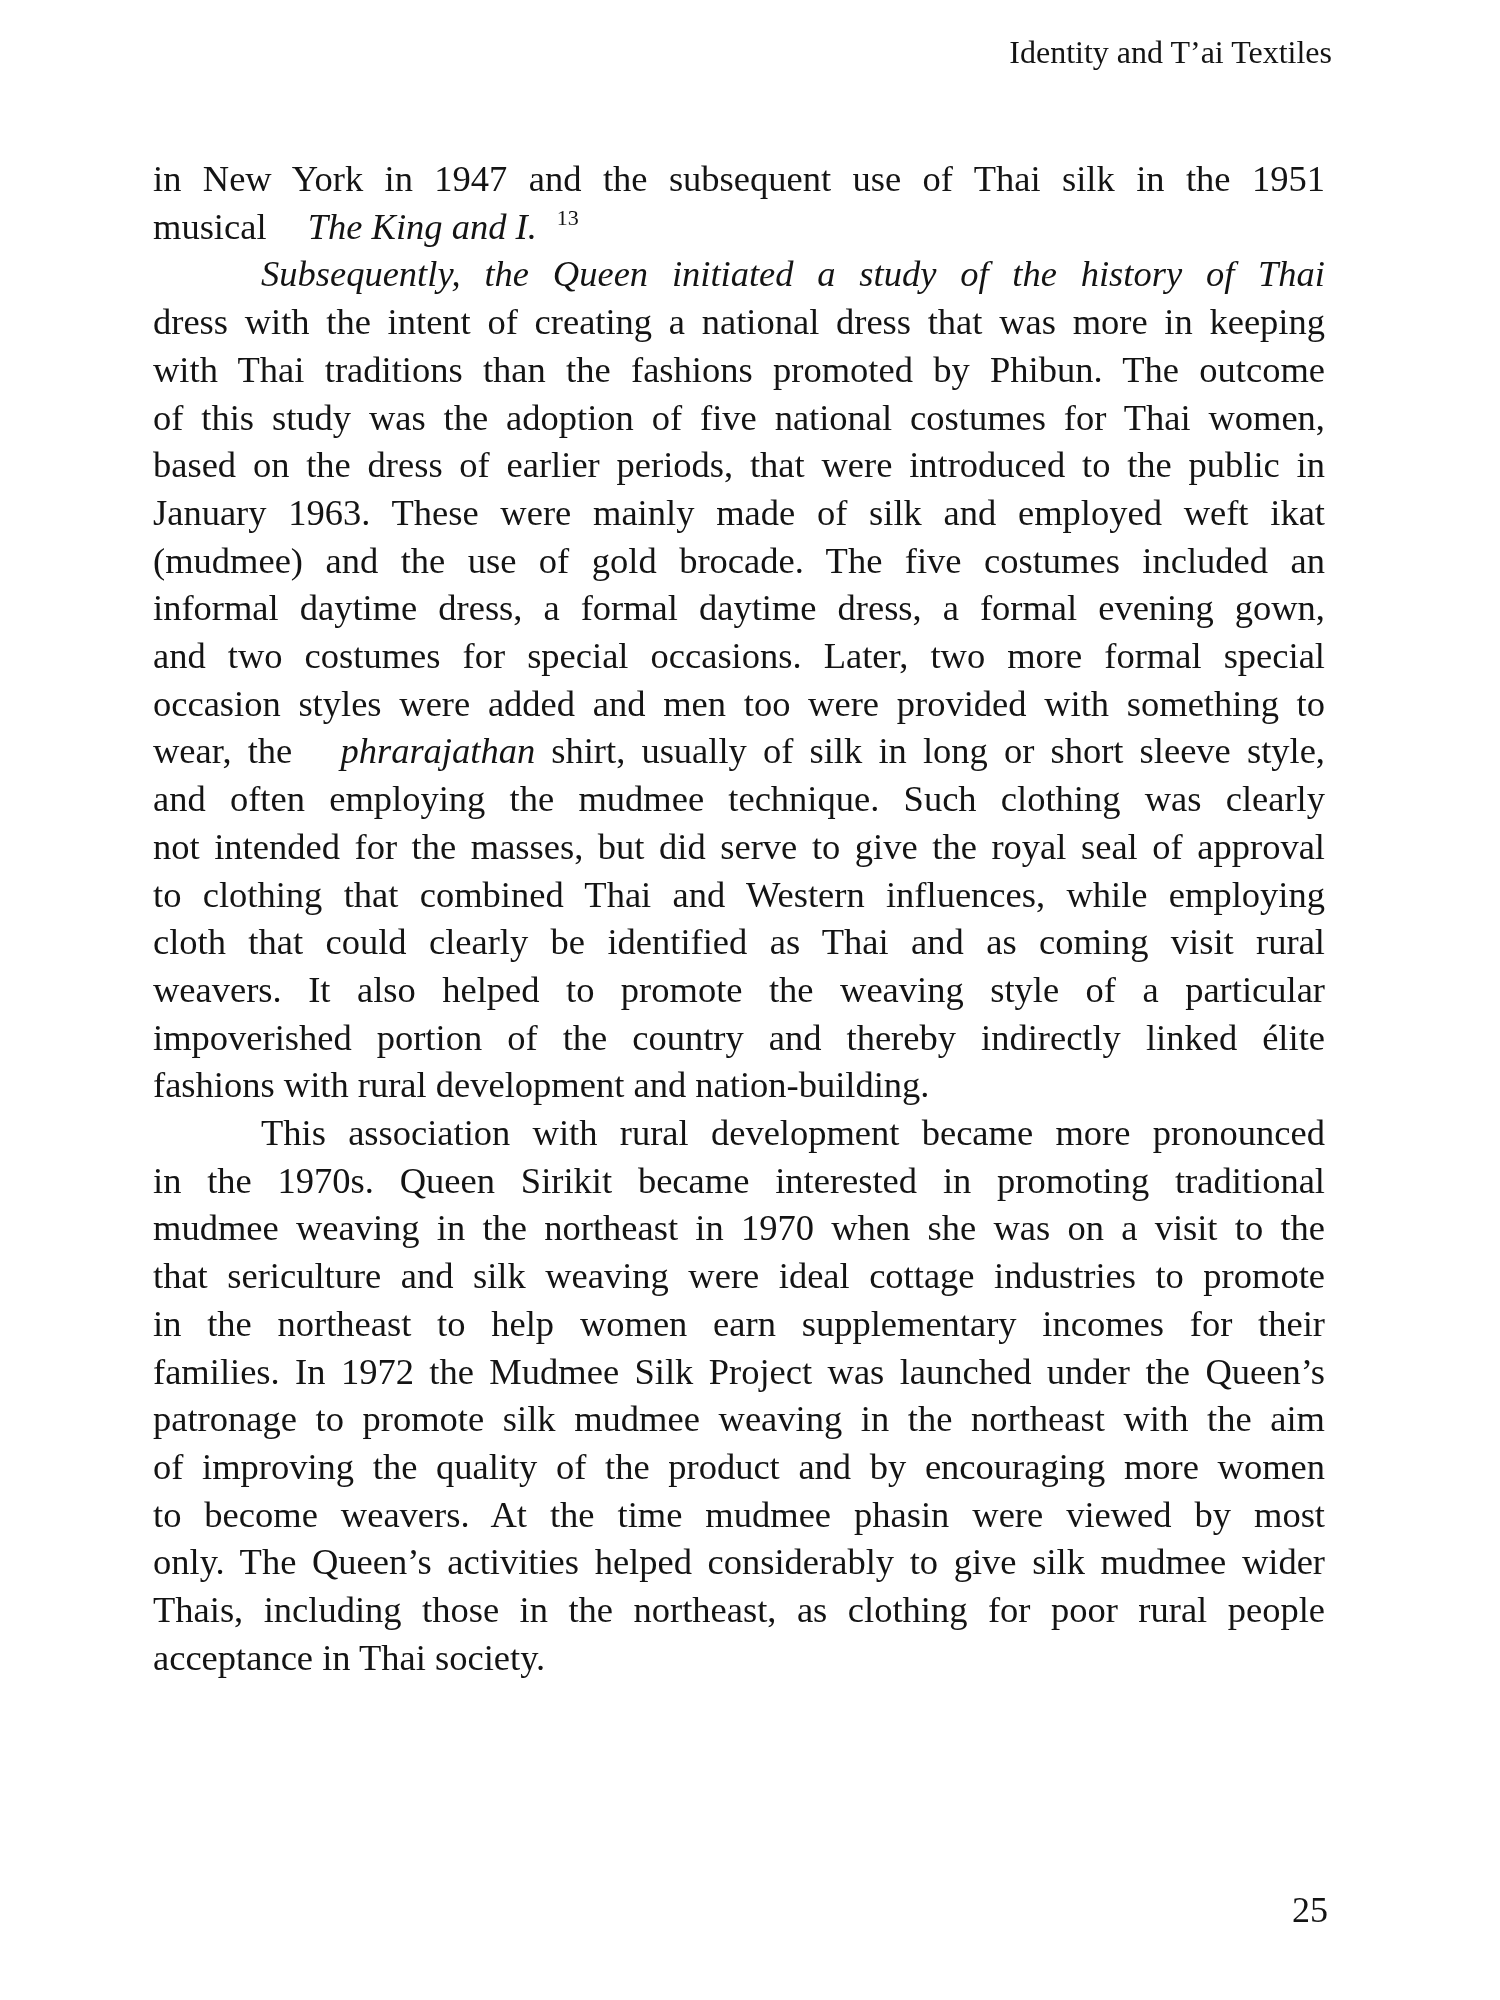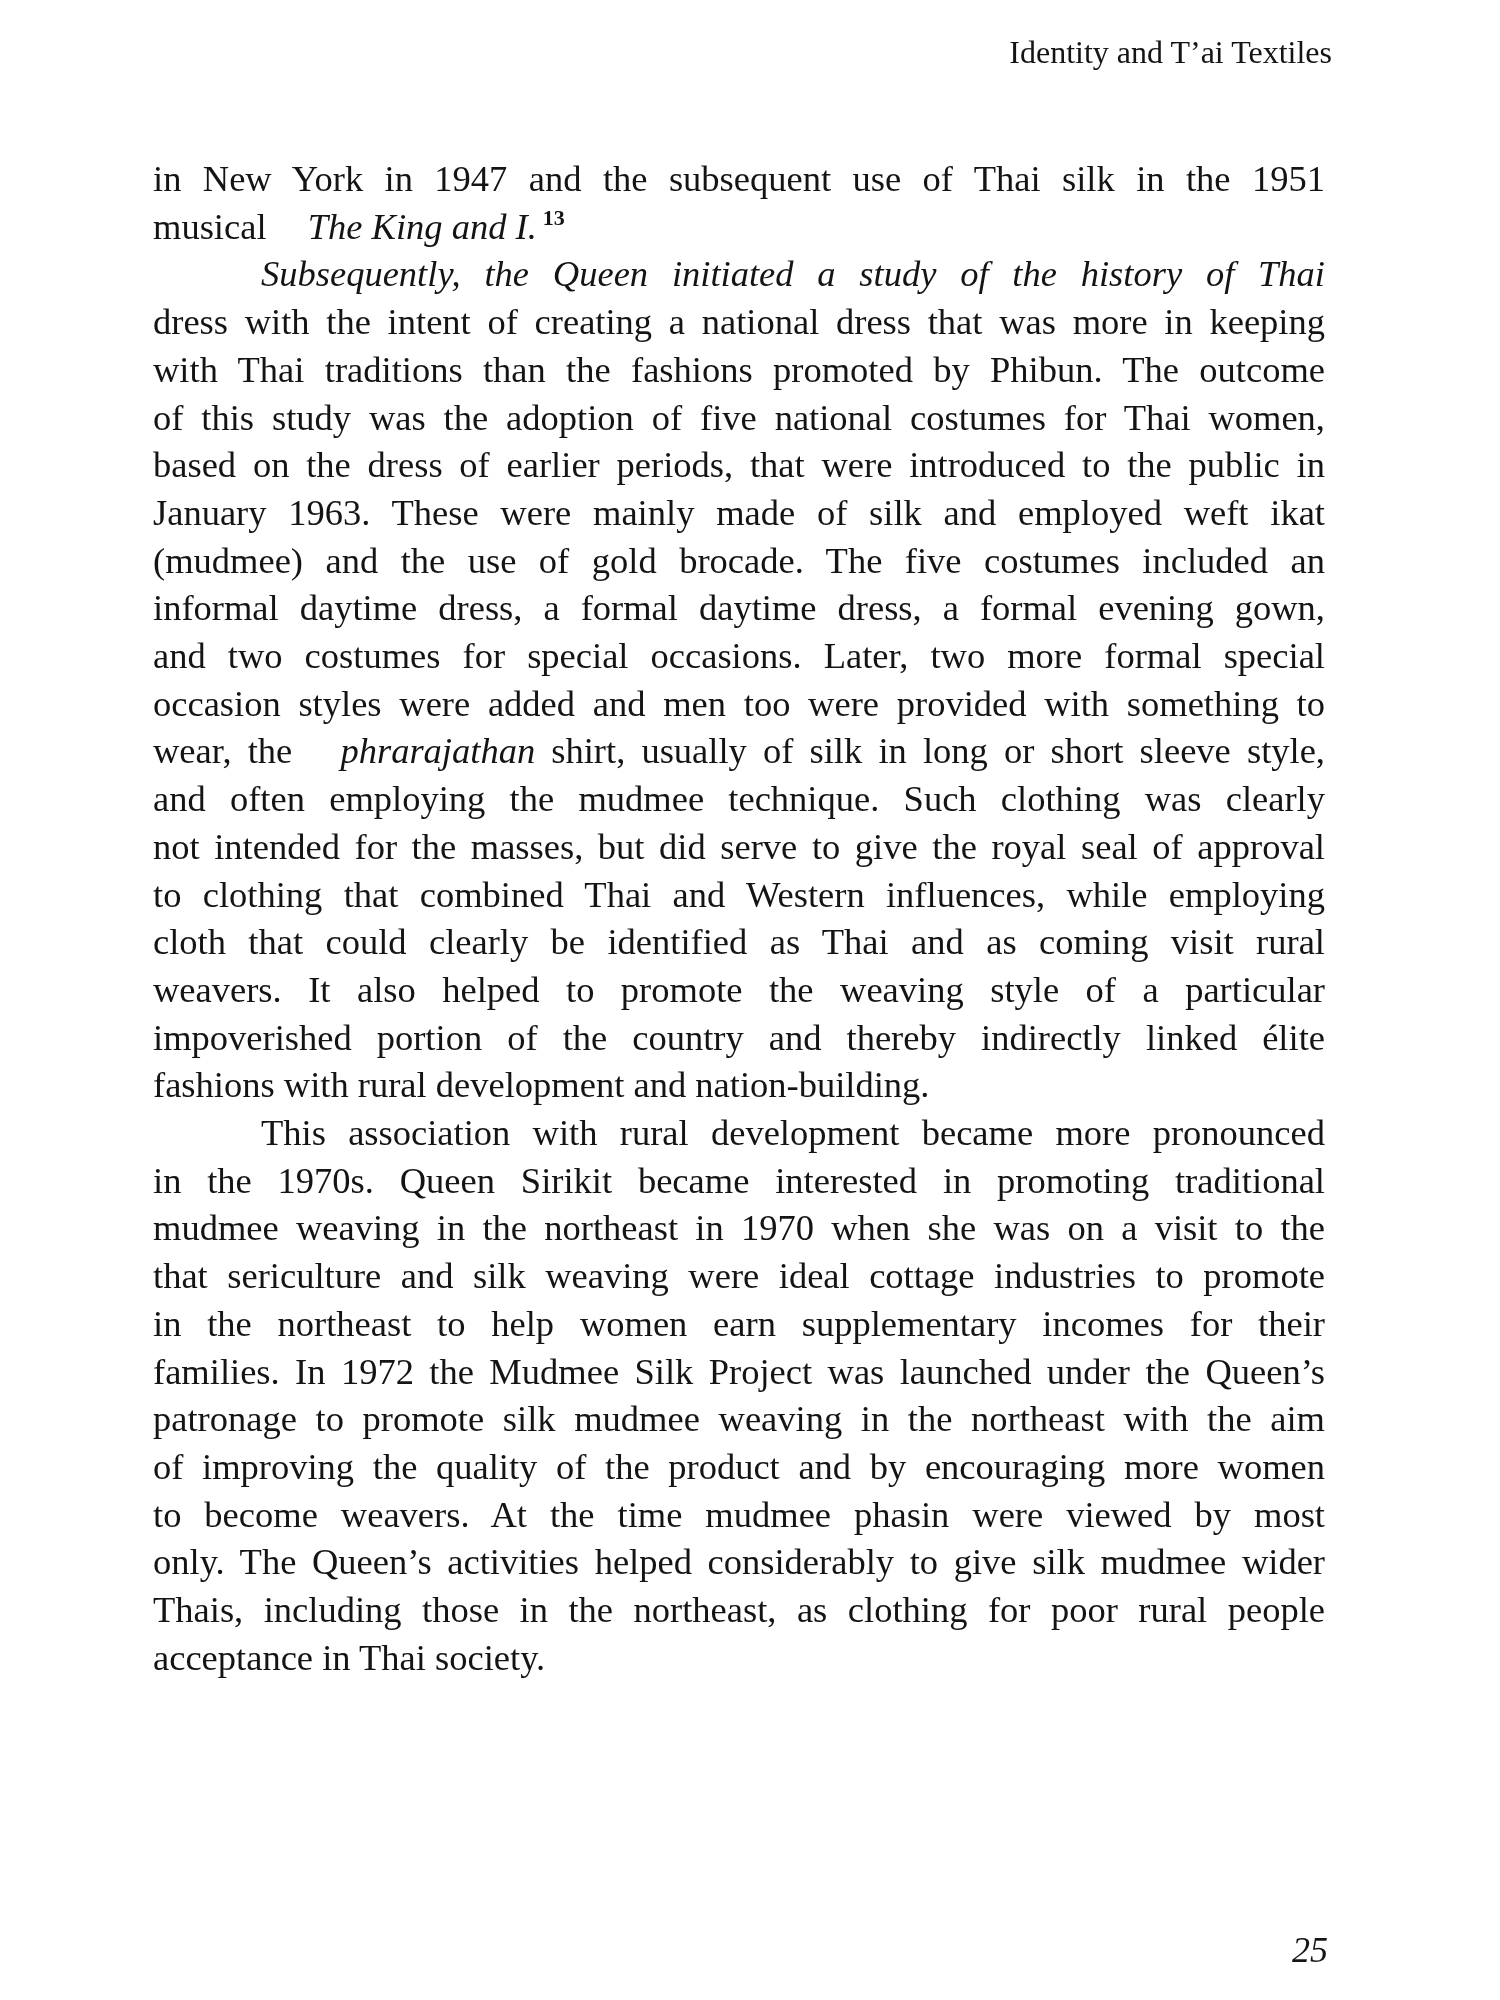--- a/index.html
+++ b/index.html
@@ -43,30 +43,28 @@
     white-space: nowrap;
   }
   .line.last {
     text-align-last: left;
   }
   em { font-style: italic; margin-left: 32px; }
   sup.fn {
     font-size: 22px;
     vertical-align: 14px;
     line-height: 0;
-    margin-left: 6px;
-    font-weight: bold;
+    margin-left: 20px;
   }
   .page-number {
     position: absolute;
-    top: 1928px;
+    top: 1888px;
     right: 172px;
     font-size: 36px;
     line-height: 44px;
-    font-style: italic;
   }
 </style>
 </head>
 <body>
 
 <div class="running-header">Identity and T’ai Textiles</div>
 
 <div class="body-text" id="body-text">
     <div class="para">
       <span class="line"><span>in New York in 1947 and the subsequent use of Thai silk in the 1951</span></span>

